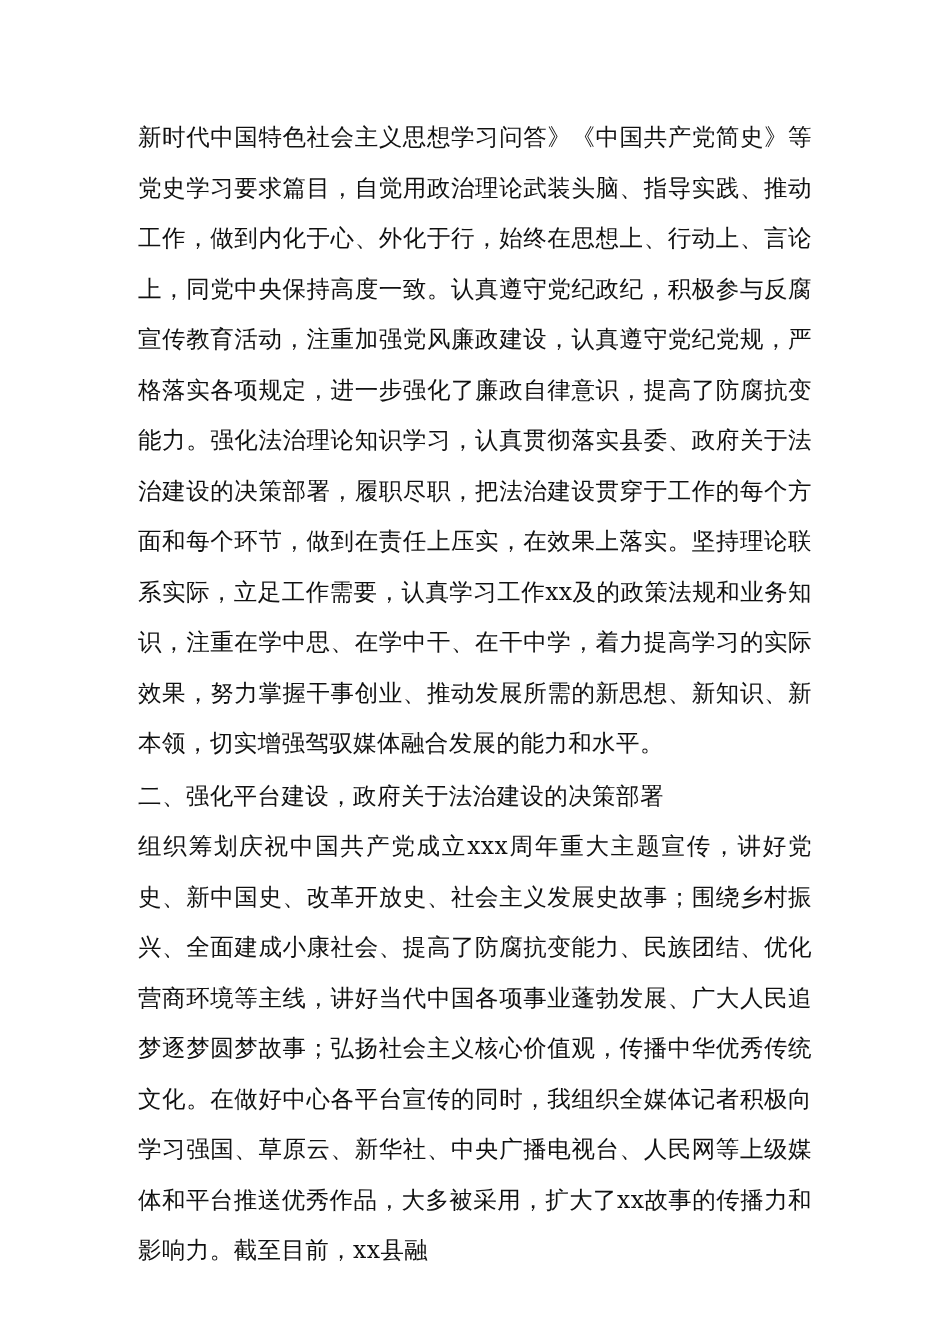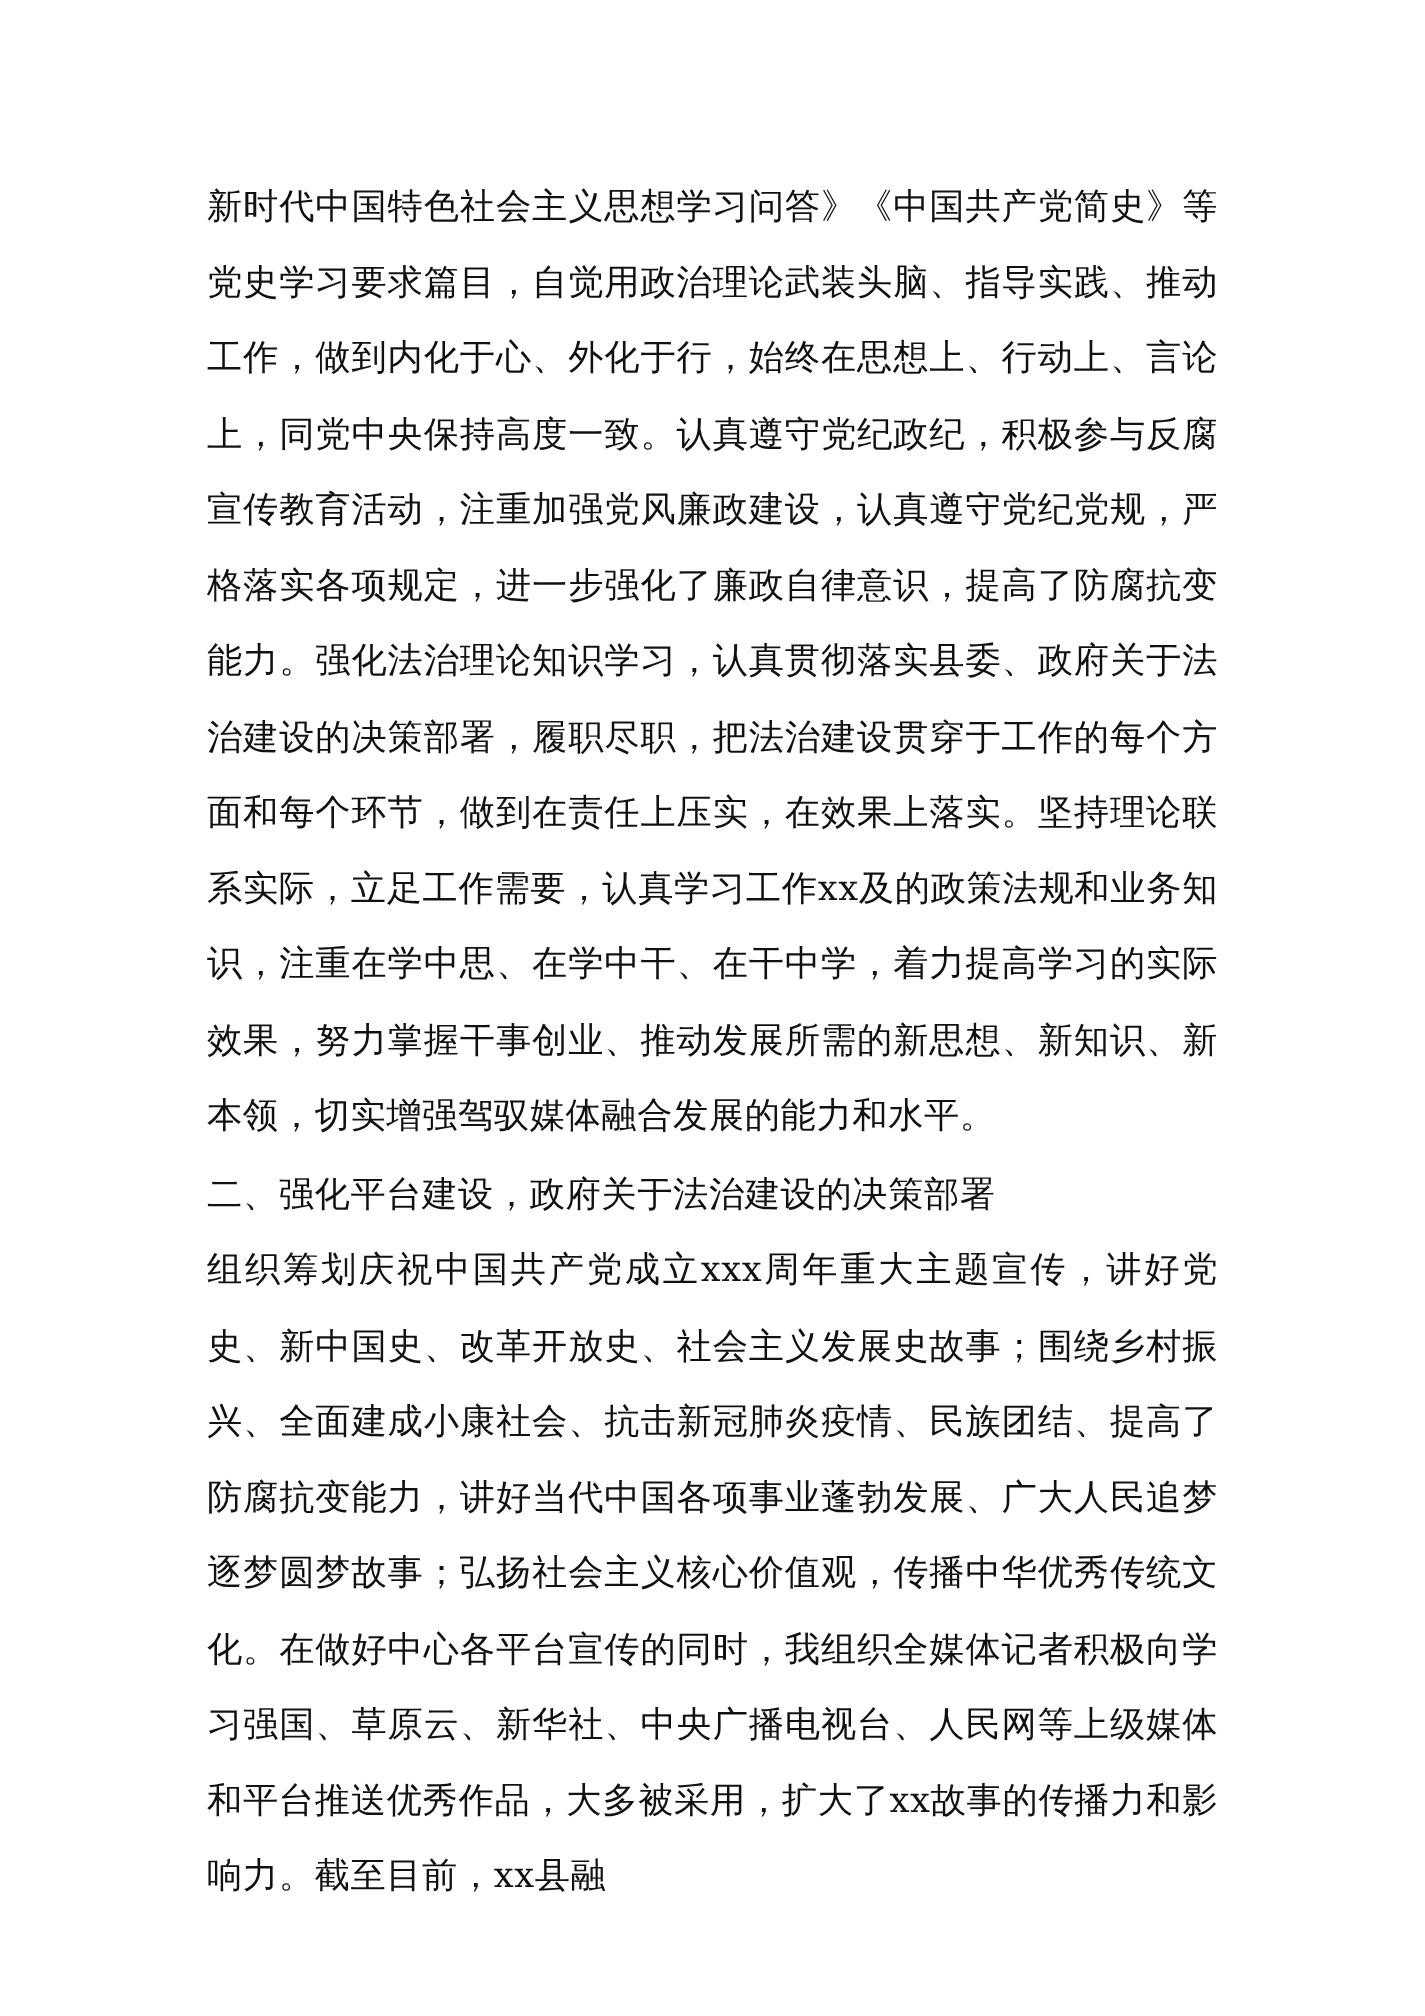--- a/index.html
+++ b/index.html
@@ -46,15 +46,15 @@
   }
 </style>
 </head>
 <body>
 
 <div class="page">
   <div class="doc-body">
     <p class="para first">新时代中国特色社会主义思想学习问答》《中国共产党简史》等党史学习要求篇目，自觉用政治理论武装头脑、指导实践、推动工作，做到内化于心、外化于行，始终在思想上、行动上、言论上，同党中央保持高度一致。认真遵守党纪政纪，积极参与反腐宣传教育活动，注重加强党风廉政建设，认真遵守党纪党规，严格落实各项规定，进一步强化了廉政自律意识，提高了防腐抗变能力。强化法治理论知识学习，认真贯彻落实县委、政府关于法治建设的决策部署，履职尽职，把法治建设贯穿于工作的每个方面和每个环节，做到在责任上压实，在效果上落实。坚持理论联系实际，立足工作需要，认真学习工作xx及的政策法规和业务知识，注重在学中思、在学中干、在干中学，着力提高学习的实际效果，努力掌握干事创业、推动发展所需的新思想、新知识、新本领，切实增强驾驭媒体融合发展的能力和水平。</p>
     <div class="spacer-sm"></div>
     <p class="heading">二、强化平台建设，政府关于法治建设的决策部署</p>
-    <p class="para">组织筹划庆祝中国共产党成立xxx周年重大主题宣传，讲好党史、新中国史、改革开放史、社会主义发展史故事；围绕乡村振兴、全面建成小康社会、抗击新冠肺炎疫情、民族团结、提高了防腐抗变能力，讲好当代中国各项事业蓬勃发展、广大人民追梦逐梦圆梦故事；弘扬社会主义核心价值观，传播中华优秀传统文化。在做好中心各平台宣传的同时，我组织全媒体记者积极向学习强国、草原云、新华社、中央广播电视台、人民网等上级媒体和平台推送优秀作品，大多被采用，扩大了xx故事的传播力和影响力。截至目前，xx县融</p>
+    <p class="para">组织筹划庆祝中国共产党成立xxx周年重大主题宣传，讲好党史、新中国史、改革开放史、社会主义发展史故事；围绕乡村振兴、全面建成小康社会、提高了防腐抗变能力、民族团结、优化营商环境等主线，讲好当代中国各项事业蓬勃发展、广大人民追梦逐梦圆梦故事；弘扬社会主义核心价值观，传播中华优秀传统文化。在做好中心各平台宣传的同时，我组织全媒体记者积极向学习强国、草原云、新华社、中央广播电视台、人民网等上级媒体和平台推送优秀作品，大多被采用，扩大了xx故事的传播力和影响力。截至目前，xx县融</p>
   </div>
 </div>
 
 </body></html>

